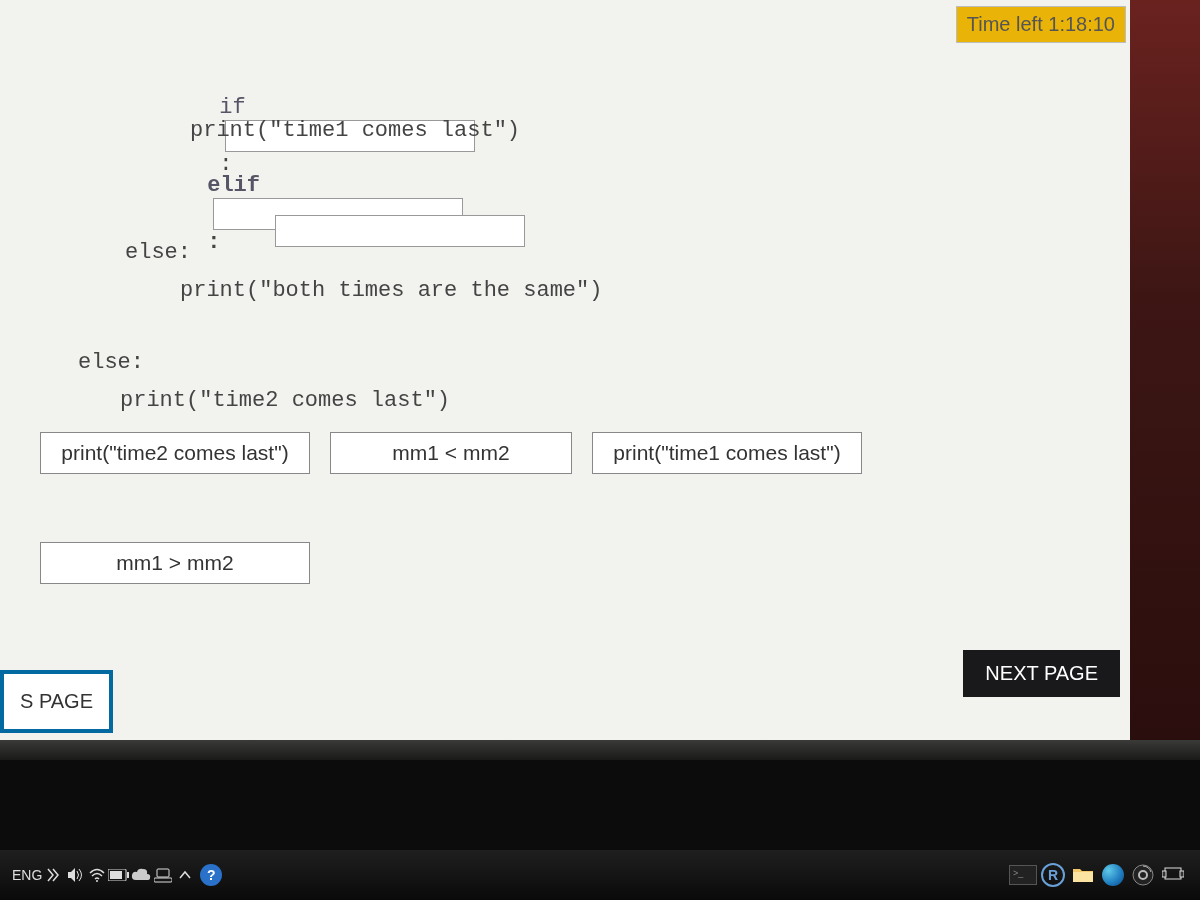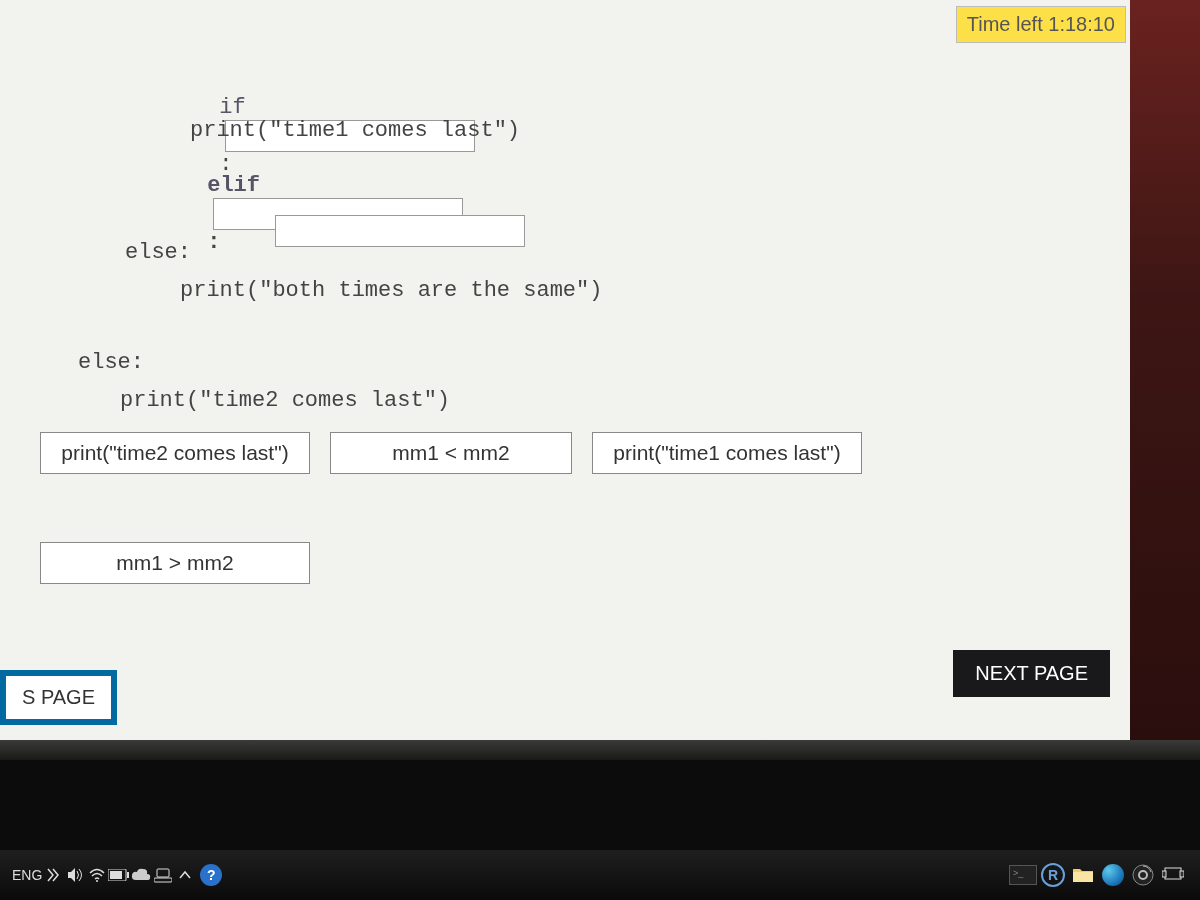--- a/index.html
+++ b/index.html
@@ -32,21 +32,21 @@
   }
   .under-desk {
     position: absolute;
     left: 0; top: 760px;
     width: 1200px; height: 90px;
     background: #0c0c0c;
   }
   .timer {
     position: absolute;
     right: 4px; top: 6px;
-    background: #fde047;
+    background: #eab308;
     border: 1px solid #bdbdbd;
     padding: 6px 10px;
     font-size: 20px;
     color: #555;
     font-family: "Segoe UI", Arial, sans-serif;
   }
 
   .code-block {
     font-family: "Courier New", monospace;
     font-size: 22px;
@@ -96,29 +96,29 @@
     white-space: nowrap;
   }
   .opt-w1 { width: 270px; }
   .opt-w2 { width: 242px; }
   .opt-w3 { width: 270px; }
 
   .prev-page {
     position: absolute;
     left: 0; top: 670px;
     background: #fff;
-    border: 6px solid #0369a1;
+    border: 4px solid #0369a1;
     color: #333;
     font-size: 20px;
-    padding: 10px 16px;
+    padding: 16px 16px;
     cursor: pointer;
   }
   .next-page {
     position: absolute;
-    right: 20px; top: 650px;
+    right: 10px; top: 650px;
     background: #19191c;
     color: #fff;
     font-size: 20px;
     padding: 12px 22px;
     cursor: pointer;
     border: none;
   }
 
   
   .taskbar {

